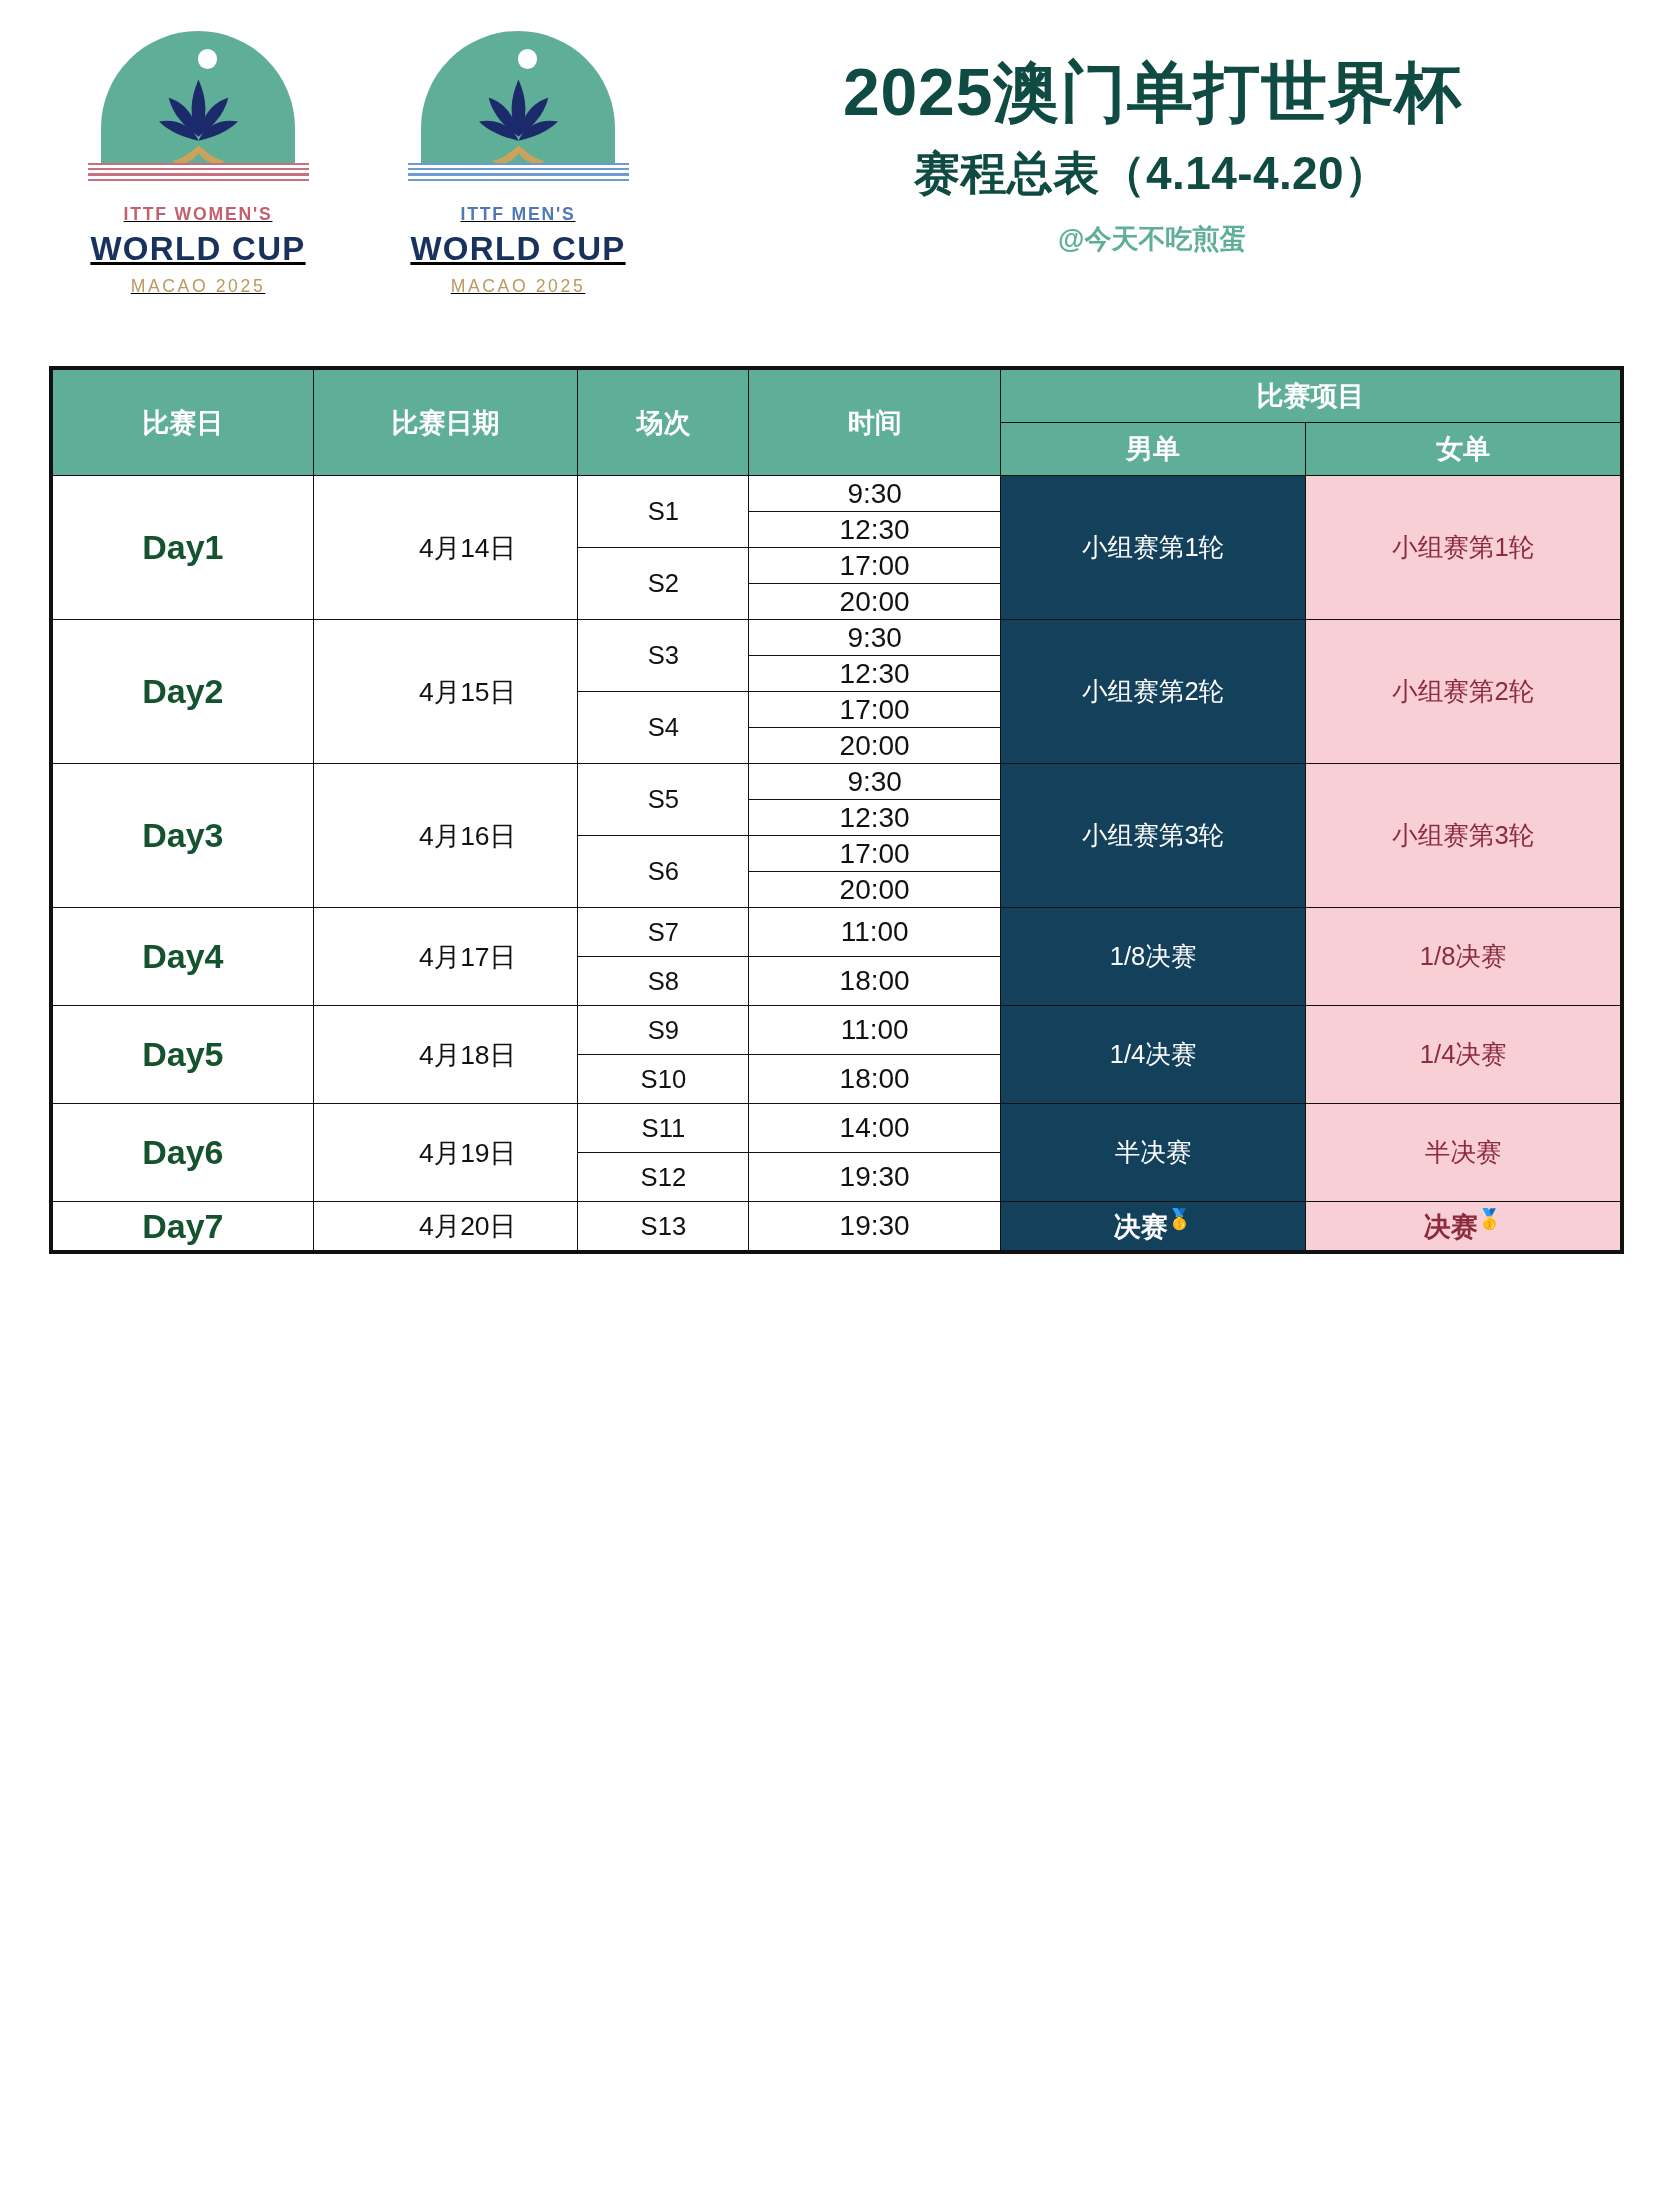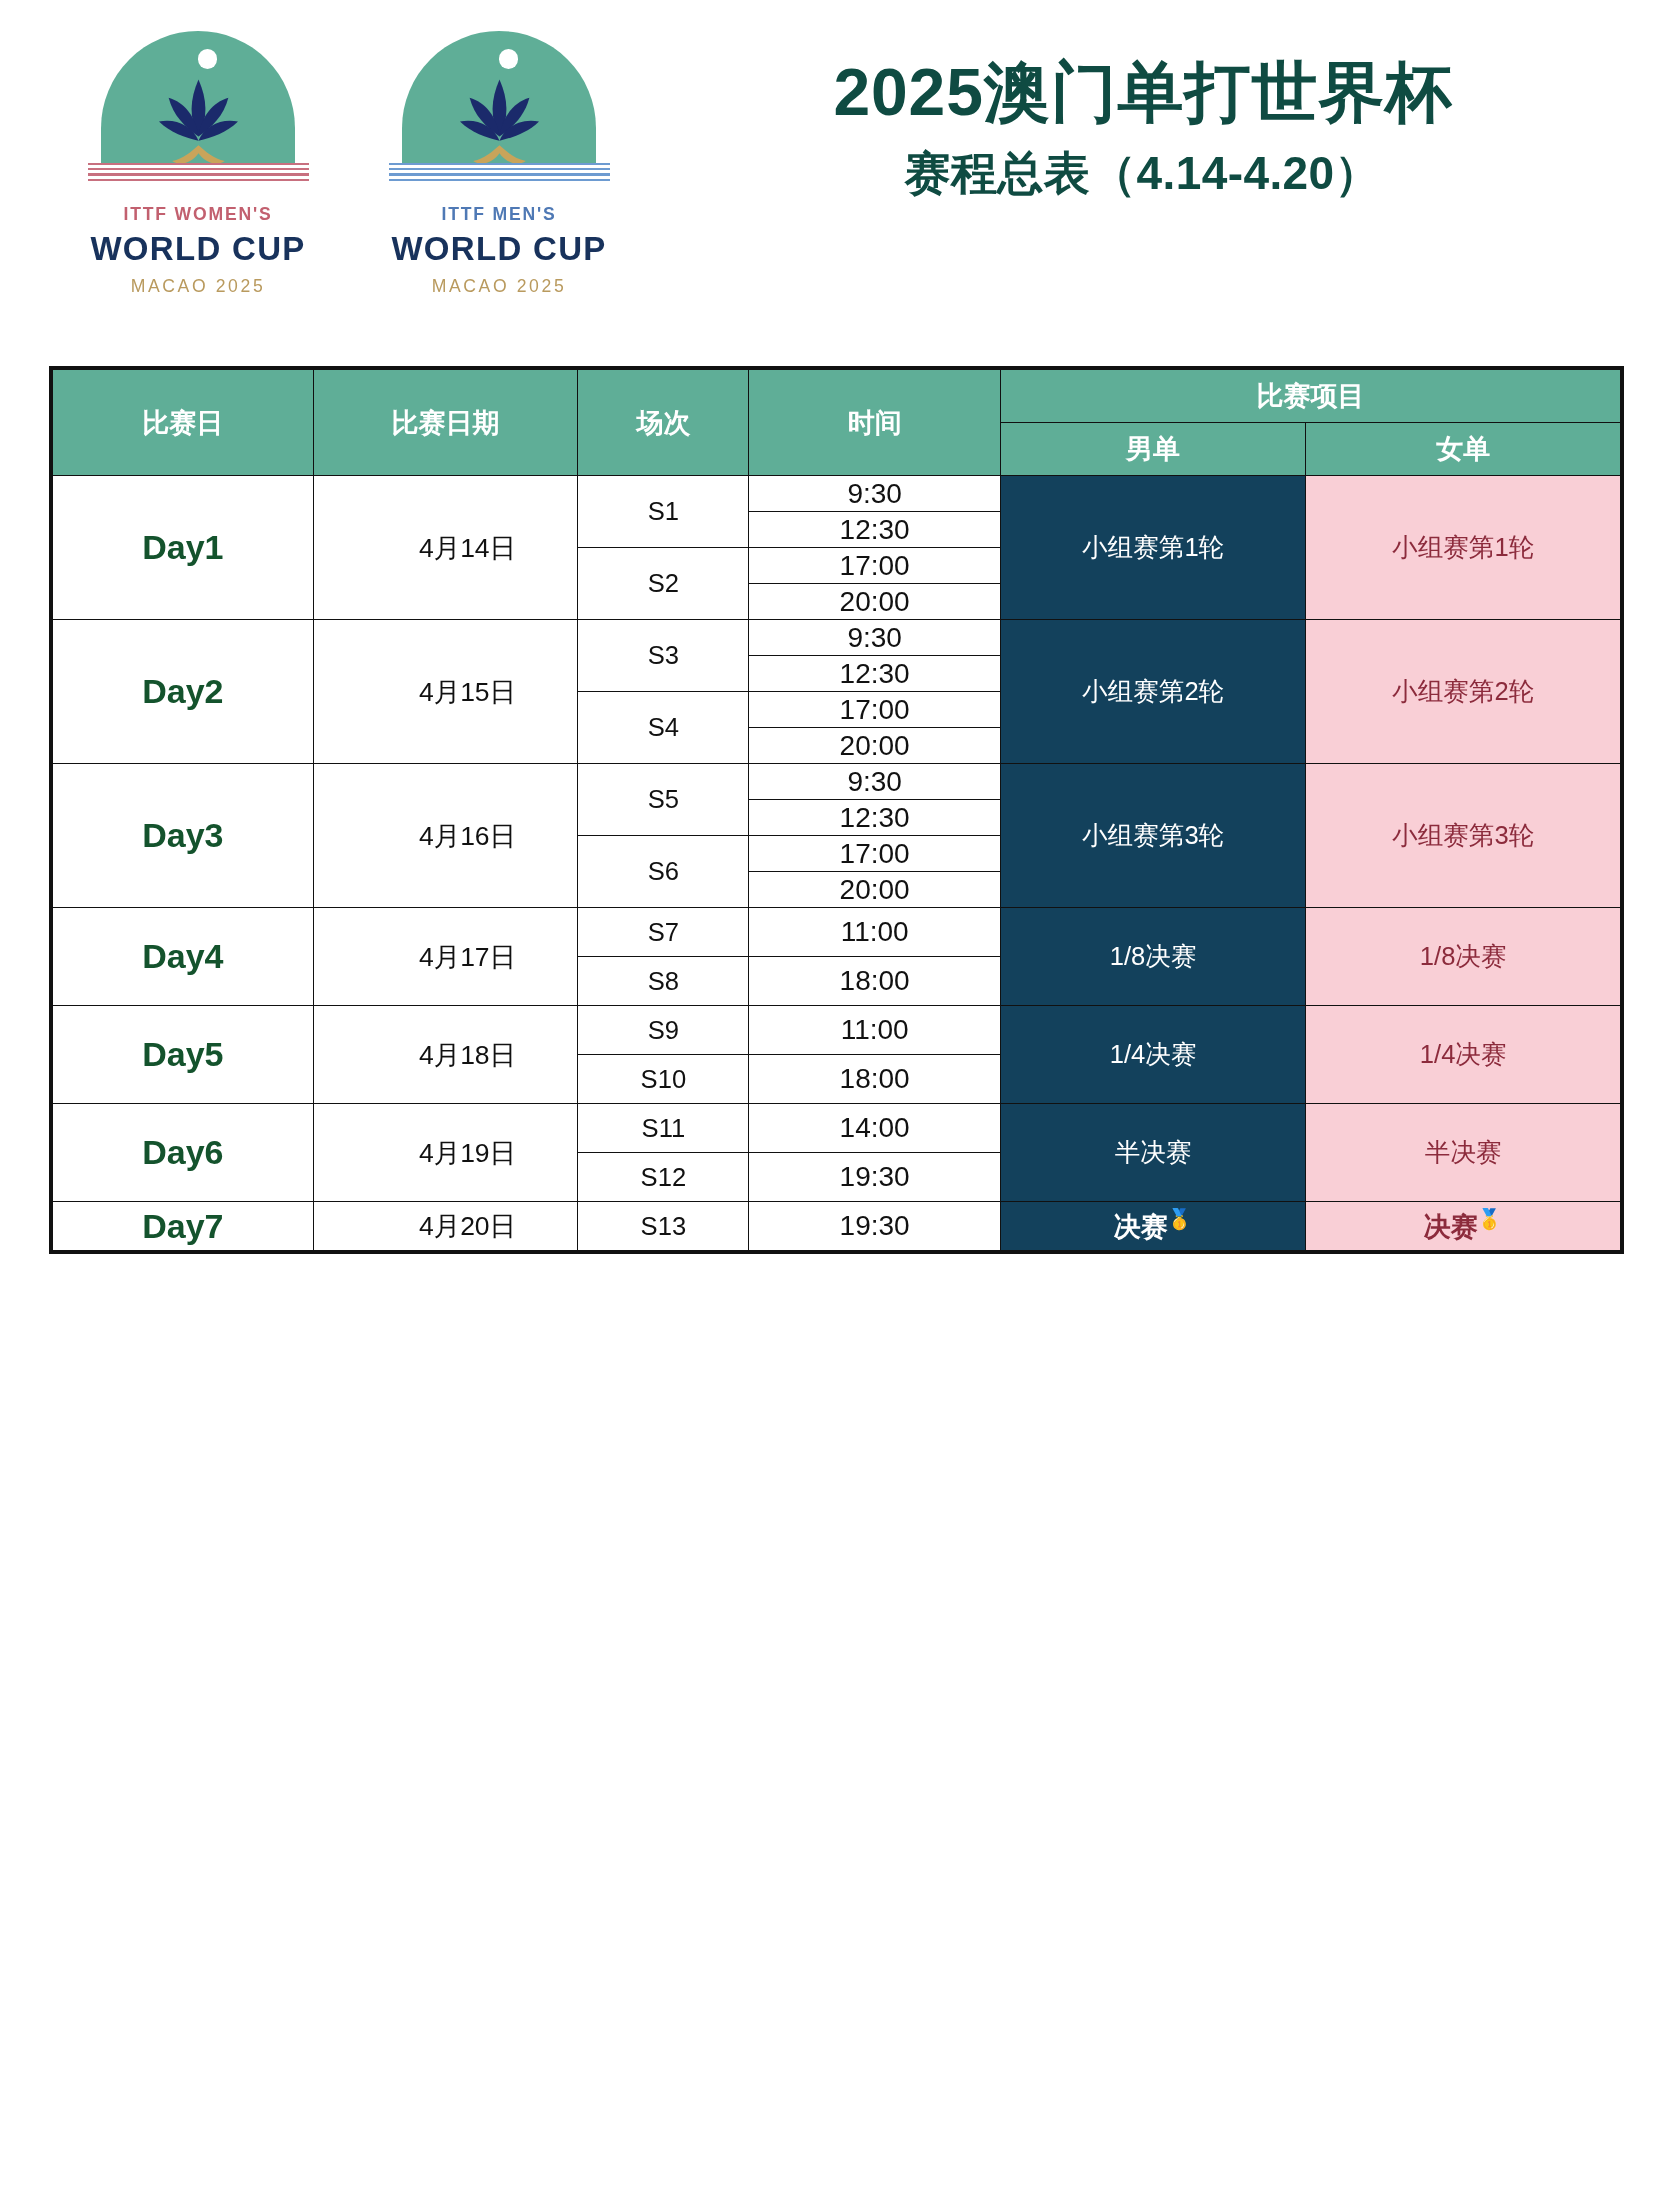--- a/index.html
+++ b/index.html
@@ -17,22 +17,23 @@
 
   
   .header {
     display: flex;
     align-items: flex-start;
     padding: 26.5px 0 0 57px;
     height: 366px;
   }
   .logos {
     display: flex;
-    gap: 19px;
+    gap: 38px;
     margin-top: 4.4px;
+    text-decoration: underline;
   }
   .logo {
     width: 282px;
     display: flex;
     flex-direction: column;
     align-items: center;
   }
   .logo-mark {
     position: relative;
     width: 256px;
@@ -243,20 +244,21 @@
         <div class="l1">ITTF MEN'S</div>
         <div class="l2">WORLD CUP</div>
         <div class="l3">MACAO 2025</div>
       </div>
     </div>
   </div>
 
   <div class="title-block">
     <div class="main-title">2025澳门单打世界杯</div>
     <div class="sub-title">赛程总表（4.14-4.20）</div>
+    <div class="credit">@今天不吃煎蛋</div>
   </div>
 </div>
 
 <div class="table-wrap">
   <table>
     <colgroup>
       <col class="c-day">
         <col class="c-date">
         <col class="c-sess">
       <col class="c-time">

